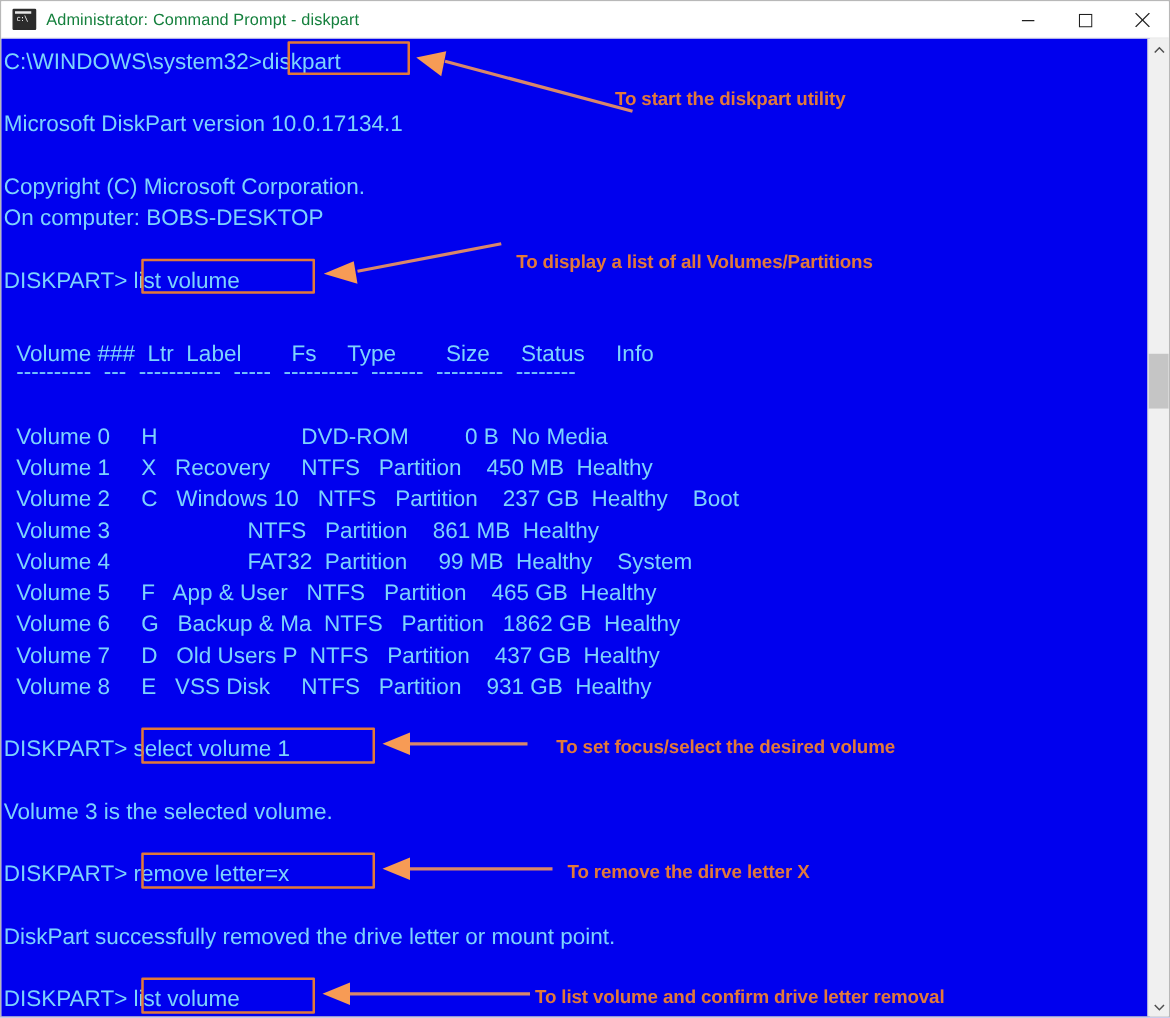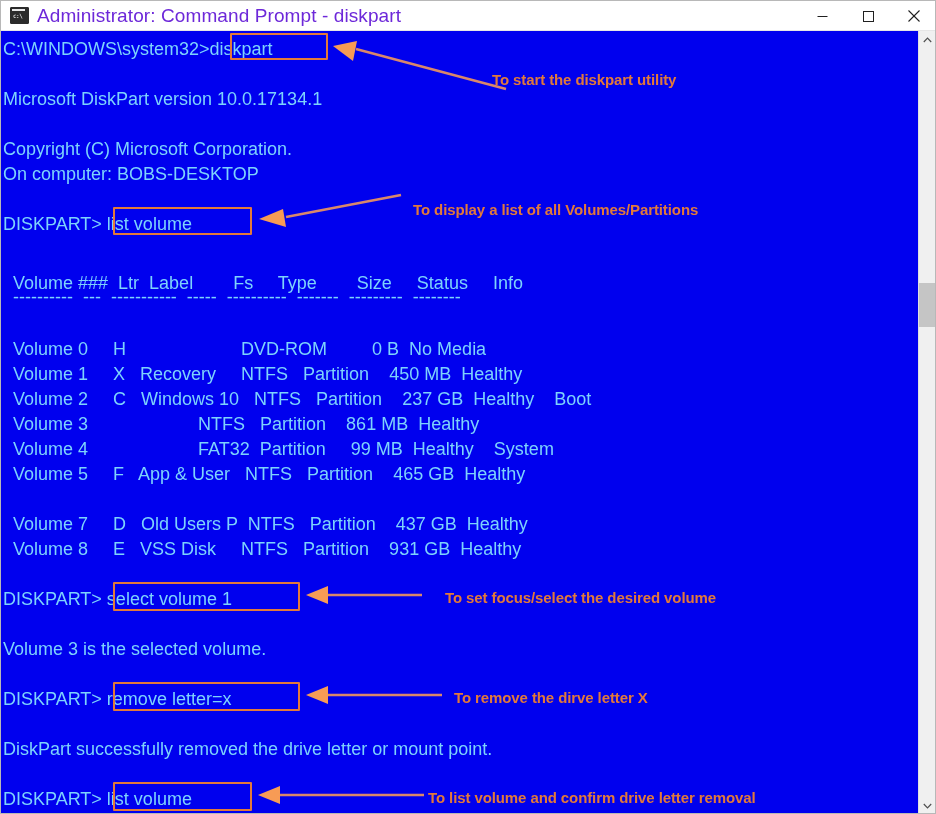--- a/index.html
+++ b/index.html
@@ -54,22 +54,22 @@
     content: "c:\\";
     position: absolute;
     left: 2px; top: 4px;
     font-family: "DejaVu Sans Mono", monospace;
     font-size: 6px;
     color: #ffffff;
     line-height: 7px;
     letter-spacing: -0.5px;
   }
   #title-text {
-    font-size: 19px;
-    color: #6d28d9;
+    font-size: 13px;
+    color: #15803d;
     white-space: nowrap;
     letter-spacing: 0.1px;
   }
   #window-controls {
     position: absolute;
     right: 0; top: 0;
     height: 30px;
     display: flex;
   }
   .wc {
@@ -210,20 +210,21 @@
       <div class="cline" style="top:133px">On computer: BOBS-DESKTOP</div>
       <div class="cline" style="top:183px">DISKPART&gt; list volume</div>
       <div class="cline" style="top:242px">  Volume ###  Ltr  Label        Fs     Type        Size     Status     Info</div>
       <div class="cline" style="top:256px">  ----------  ---  -----------  -----  ----------  -------  ---------  --------</div>
       <div class="cline" style="top:308px">  Volume 0     H                       DVD-ROM         0 B  No Media</div>
       <div class="cline" style="top:333px">  Volume 1     X   Recovery     NTFS   Partition    450 MB  Healthy</div>
       <div class="cline" style="top:358px">  Volume 2     C   Windows 10   NTFS   Partition    237 GB  Healthy    Boot</div>
       <div class="cline" style="top:383px">  Volume 3                      NTFS   Partition    861 MB  Healthy</div>
       <div class="cline" style="top:408px">  Volume 4                      FAT32  Partition     99 MB  Healthy    System</div>
       <div class="cline" style="top:433px">  Volume 5     F   App &amp; User   NTFS   Partition    465 GB  Healthy</div>
+      <div class="cline" style="top:458px">  Volume 6     G   Backup &amp; Ma  NTFS   Partition   1862 GB  Healthy</div>
       <div class="cline" style="top:483px">  Volume 7     D   Old Users P  NTFS   Partition    437 GB  Healthy</div>
       <div class="cline" style="top:508px">  Volume 8     E   VSS Disk     NTFS   Partition    931 GB  Healthy</div>
       <div class="cline" style="top:558px">DISKPART&gt; select volume 1</div>
       <div class="cline" style="top:608px">Volume 3 is the selected volume.</div>
       <div class="cline" style="top:658px">DISKPART&gt; remove letter=x</div>
       <div class="cline" style="top:708px">DiskPart successfully removed the drive letter or mount point.</div>
       <div class="cline" style="top:758px">DISKPART&gt; list volume</div>
 
       <div class="hbox" style="left:229px; top:2px;   width:98px;  height:27px;"></div>
       <div class="hbox" style="left:112px; top:176px; width:139px; height:28px;"></div>

